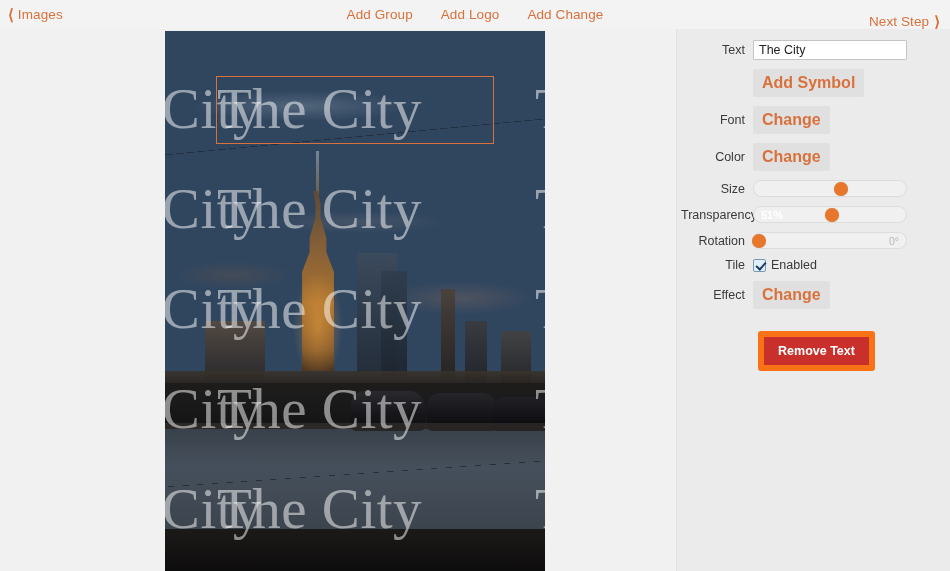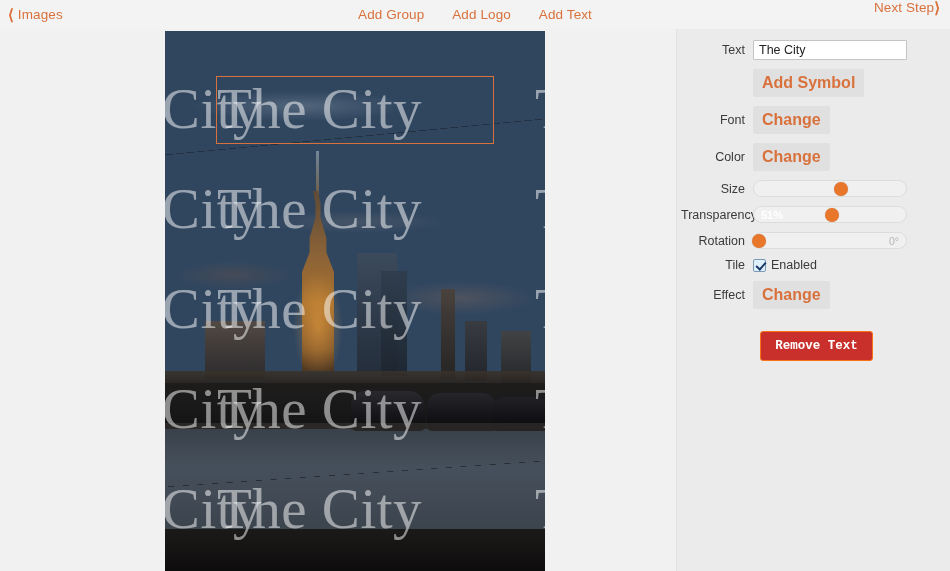--- a/index.html
+++ b/index.html
@@ -39,21 +39,22 @@
     position: absolute;
     left: 0; right: 0; top: 0; height: 29px;
     display: flex; align-items: center; justify-content: center;
     gap: 28px;
     pointer-events: none;
   }
   .topbar-center > * { pointer-events: auto; }
   .topbar-right {
     position: absolute;
     right: 10px; top: 0; height: 29px;
-    display: flex; align-items: flex-start;
+    display: flex; align-items: flex-end;
+    gap: 5px;
     cursor: pointer;
   }
   .nav-link {
     color: #d9713c;
     font-size: 13.5px;
     letter-spacing: 0.1px;
     cursor: pointer;
     white-space: nowrap;
   }
   .chev {
@@ -381,23 +382,23 @@
   }
 
   .btn-red-wrap {
     display: flex;
     justify-content: center;
     margin-top: 22px;
     padding-right: 8px;
   }
   .btn-red {
     background: #c9302c;
-    border: 1px solid #f97316;
+    border: 6px solid #f97316;
     color: #ffffff;
-    font-family: Liberation Mono, monospace;
+    font-family: Liberation Sans, sans-serif;
     font-size: 12.5px;
     font-weight: bold;
     padding: 7px 14px;
     border-radius: 3px;
     cursor: pointer;
   }
 </style>
 </head>
 <body>
 
@@ -406,21 +407,21 @@
   <div class="topbar">
 
     <div class="topbar-left">
       <span class="chev">⟨</span>
       <span class="nav-link">Images</span>
     </div>
 
     <div class="topbar-center">
       <span class="nav-link">Add Group</span>
       <span class="nav-link">Add Logo</span>
-      <span class="nav-link">Add Text</span>
+      <span class="nav-link">Add Change</span>
     </div>
 
     <div class="topbar-right">
       <span class="nav-link">Next Step</span>
       <span class="chev">⟩</span>
     </div>
   </div>
 
   <div class="stage">
 

